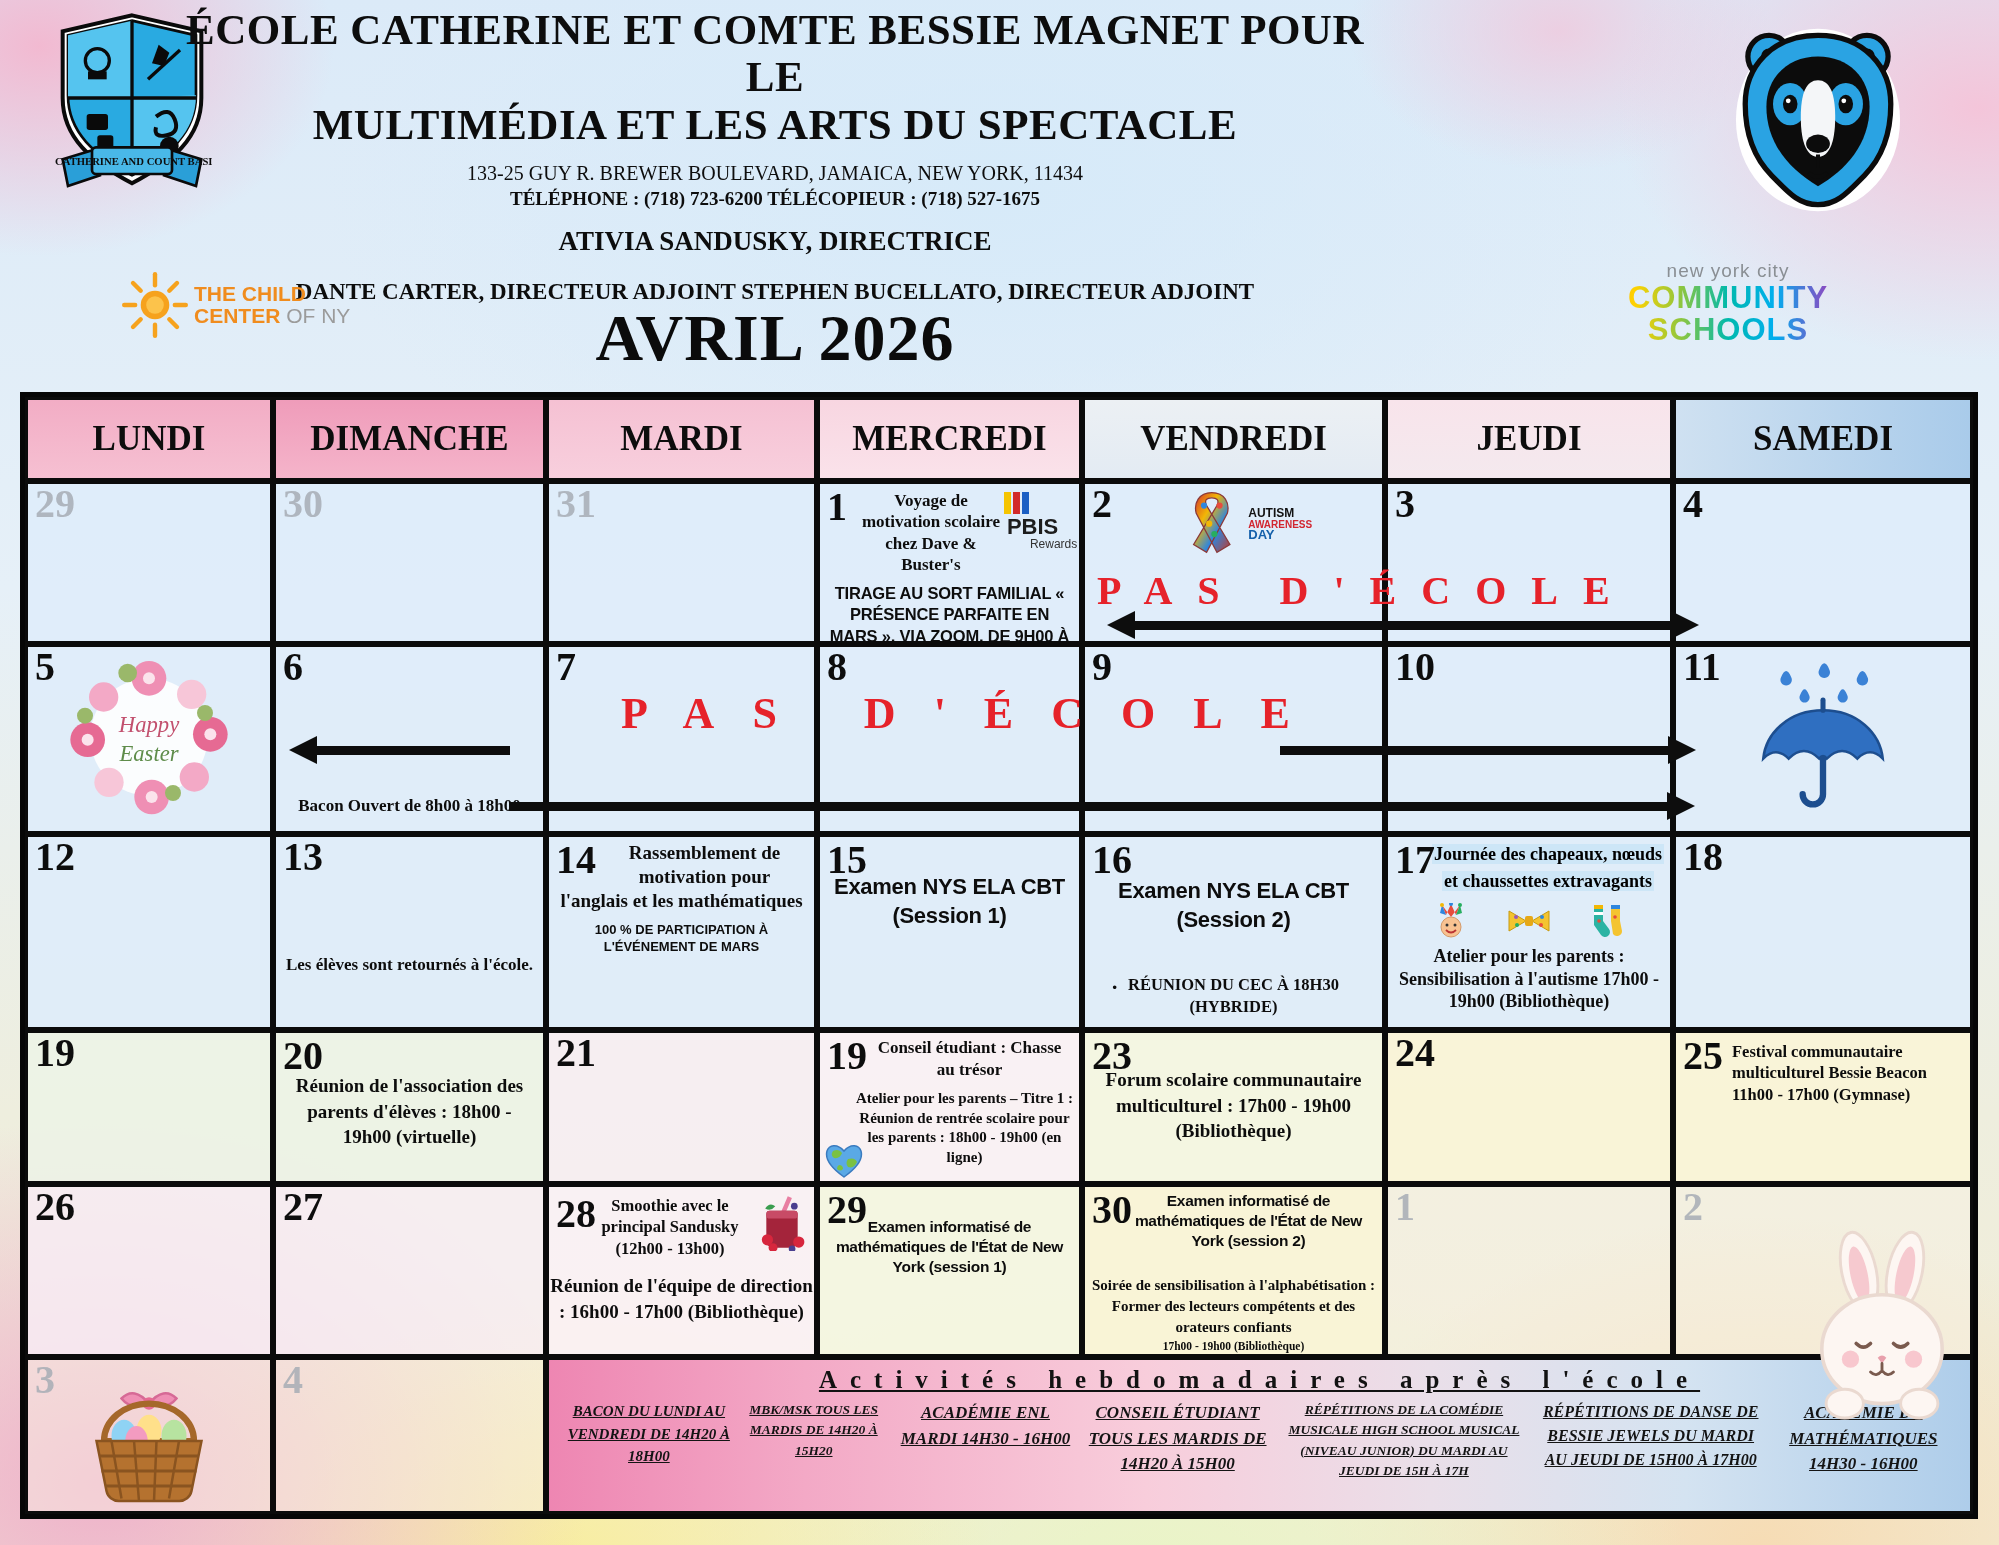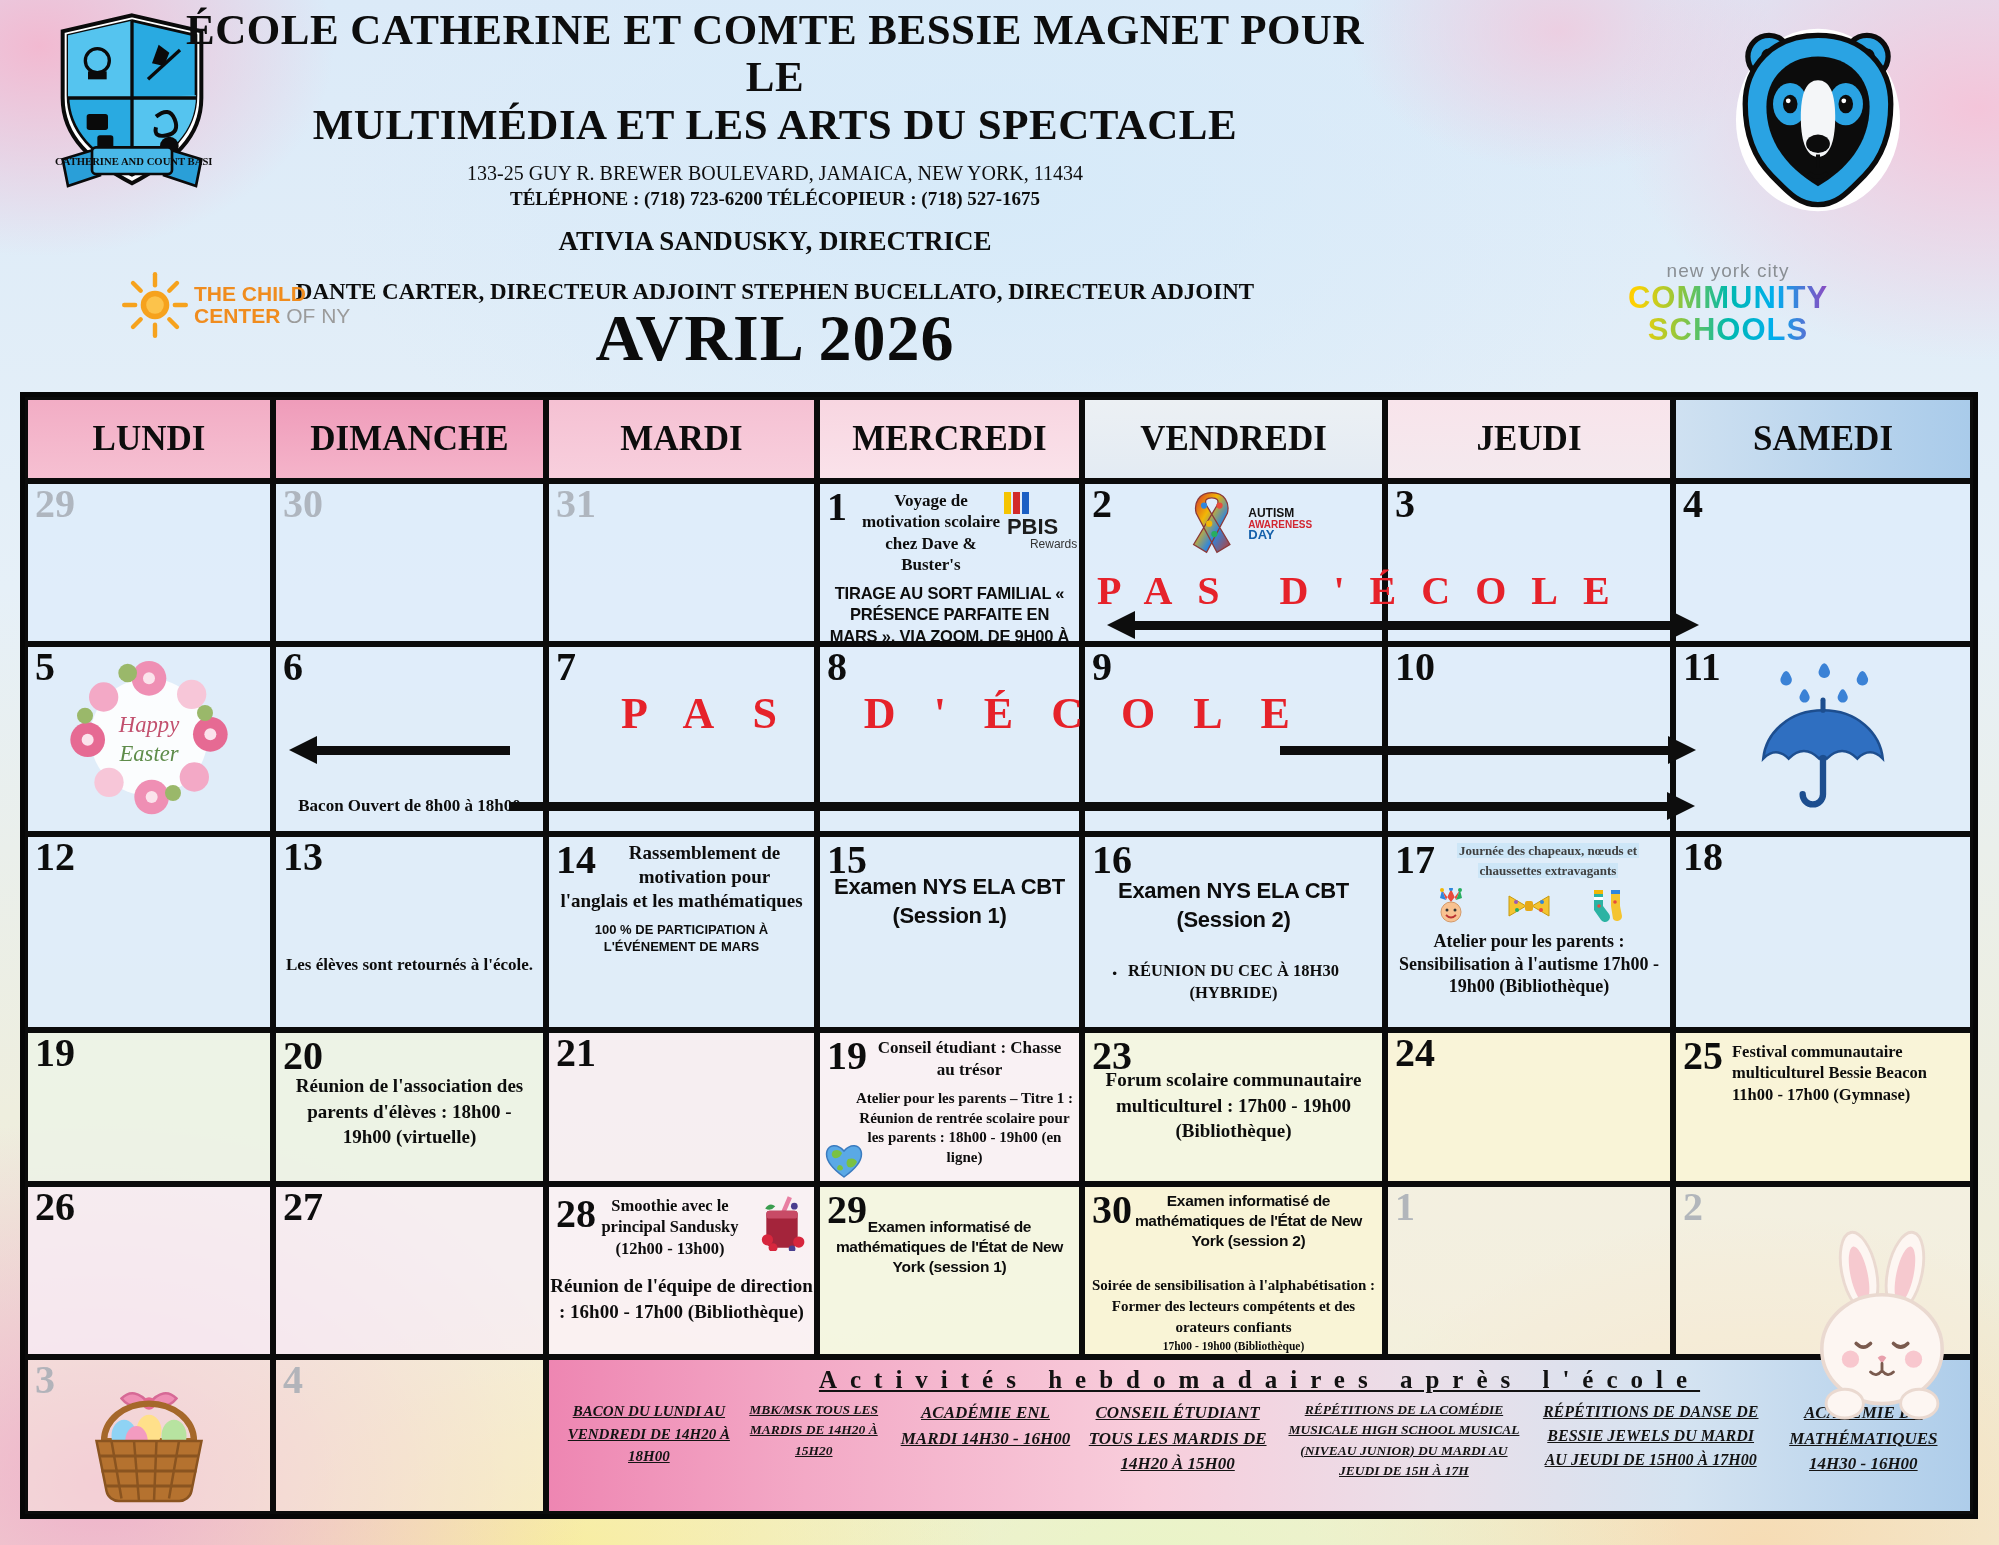--- a/index.html
+++ b/index.html
@@ -87,23 +87,23 @@
   .autism-wrap{position:absolute;left:50%;top:6px;transform:translateX(-38%);display:flex;align-items:center;gap:11px;z-index:2;}
   .autism-txt{font-family:"Liberation Sans",sans-serif;font-weight:800;line-height:.95;text-align:left;}
   .autism-txt .a1{font-size:12px;color:#111;} .autism-txt .a2{font-size:10px;color:#d22630;} .autism-txt .a3{font-size:13px;color:#1460aa;}
   .bacon{position:absolute;left:0;right:0;bottom:12px;font-weight:700;font-size:17px;text-align:center;line-height:1.45;}
   .center-img{position:absolute;left:50%;top:50%;transform:translate(-50%,-50%);}
   .ret{font-size:17px;margin-top:78px;padding:0 4px;}
   .rally{font-size:19px;margin:4px 8px 0;line-height:1.25;}
   .part{font-family:"Liberation Sans",sans-serif;font-weight:800;font-size:13px;margin-top:10px;line-height:1.3;}
   .ela{font-size:22px;margin-top:36px;line-height:1.3;padding:0 10px;}
   .ela2{font-size:22px;margin-top:6px;line-height:1.3;padding:0 10px;}
-  .cec{font-size:16.5px;margin-top:26px;line-height:1.35;position:relative;padding:0 14px;}
+  .cec{font-size:16.5px;margin-top:40px;line-height:1.35;position:relative;padding:0 14px;}
   .cec::before{content:"·";position:absolute;left:26px;top:-2px;font-size:22px;}
-  .hat{display:inline;background:#cde6f7;color:#404040;font-size:13px;line-height:1.5;padding:0 2px;box-decoration-break:clone;}
+  .hat{display:inline;background:#cde6f7;color:#000000;font-size:18px;line-height:1.5;padding:0 2px;box-decoration-break:clone;}
   .hatwrap{text-align:center;margin:4px 6px 0 44px;}
   .emojirow{display:flex;justify-content:space-around;align-items:center;margin:8px 26px 0;}
   .aut-work{font-size:18px;margin-top:6px;line-height:1.25;padding:0 6px;}
   .pta{font-size:19px;margin-top:6px;line-height:1.35;padding:0 8px;}
   .sc1{font-size:17px;margin:4px 8px 0 48px;line-height:1.3;}
   .sc2{font-size:15px;margin:8px 4px 0 34px;line-height:1.3;}
   .forum{font-size:19px;margin-top:20px;line-height:1.35;padding:0 6px;}
   .fest{font-size:16.5px;text-align:left;margin:8px 6px 0 2px;line-height:1.3;}
   .smo1{font-size:16.5px;margin:8px 2px 0 46px;line-height:1.3;width:150px;}
   .smo2{font-size:19px;margin-top:14px;line-height:1.35;}

